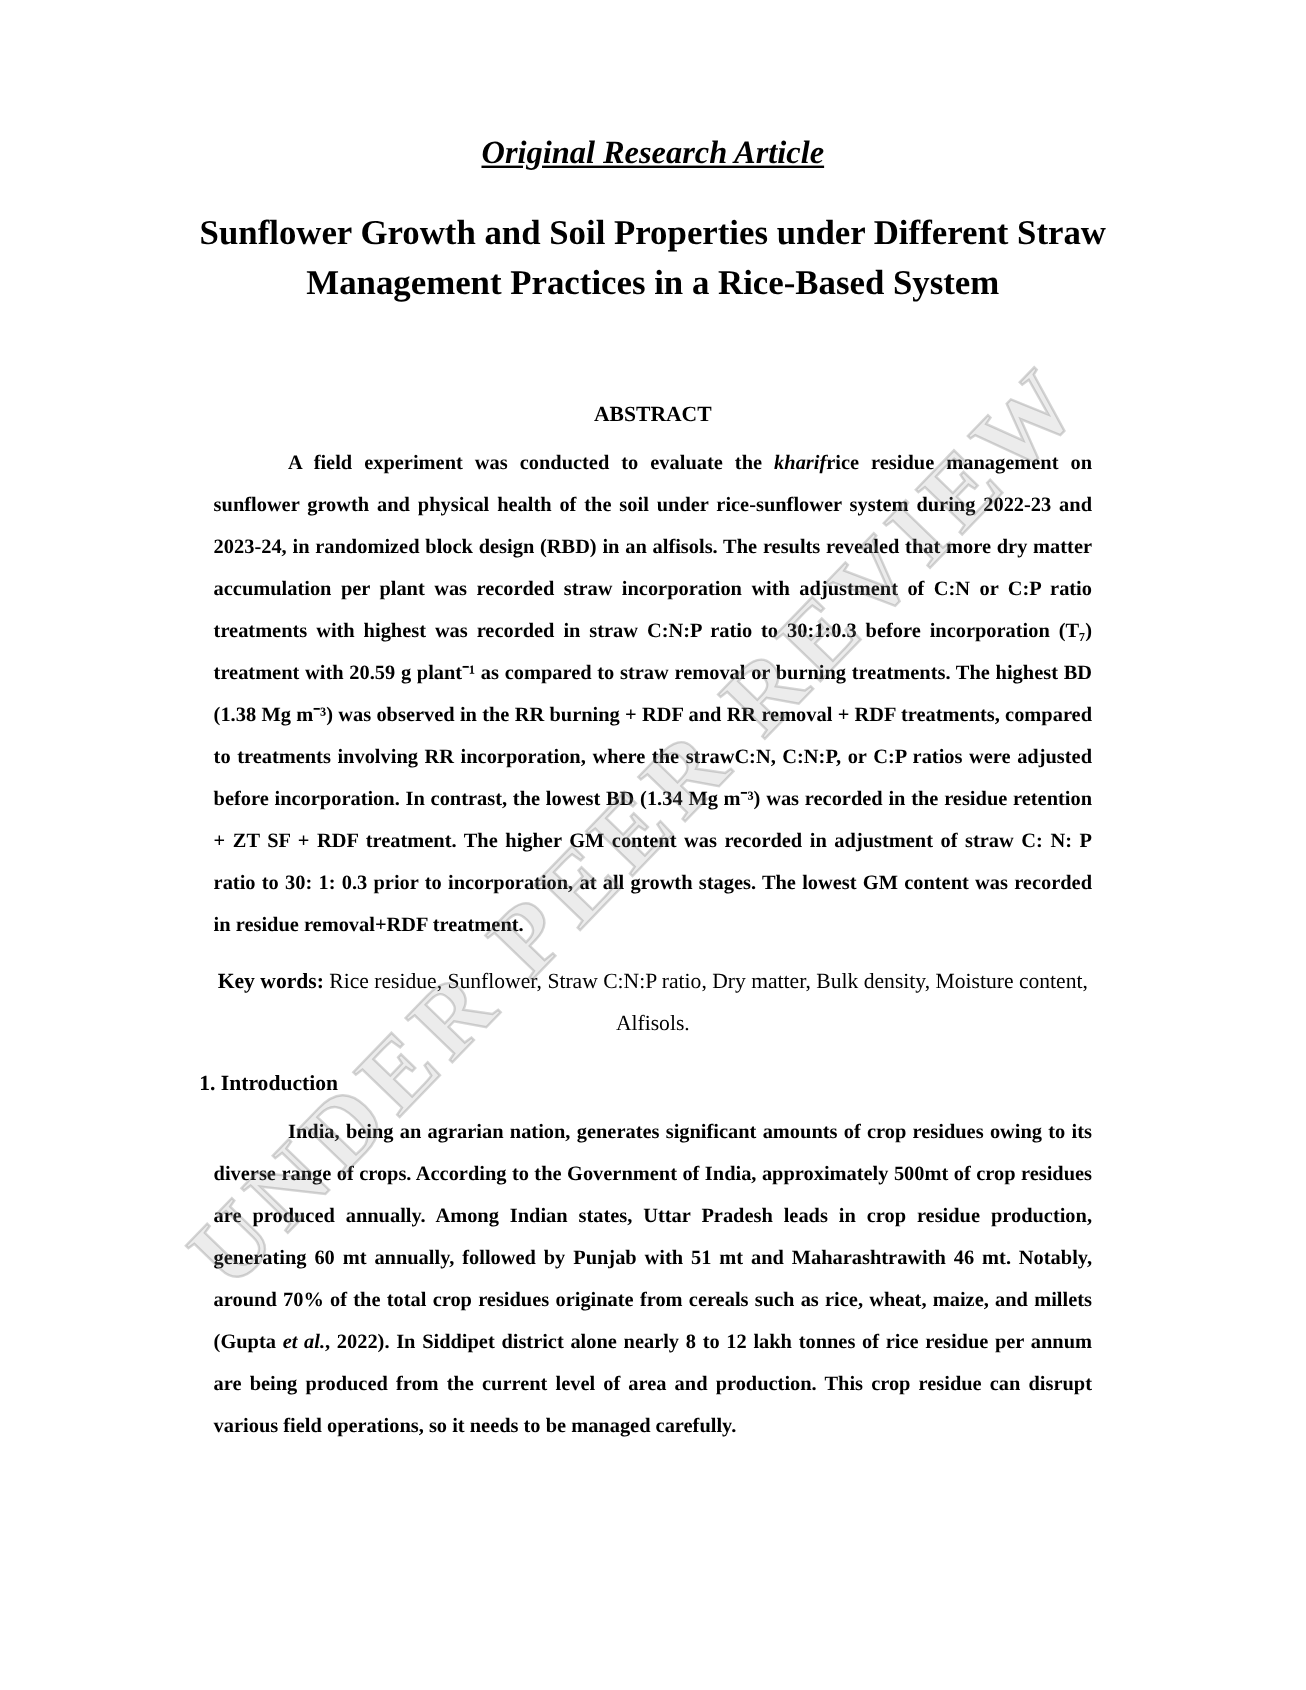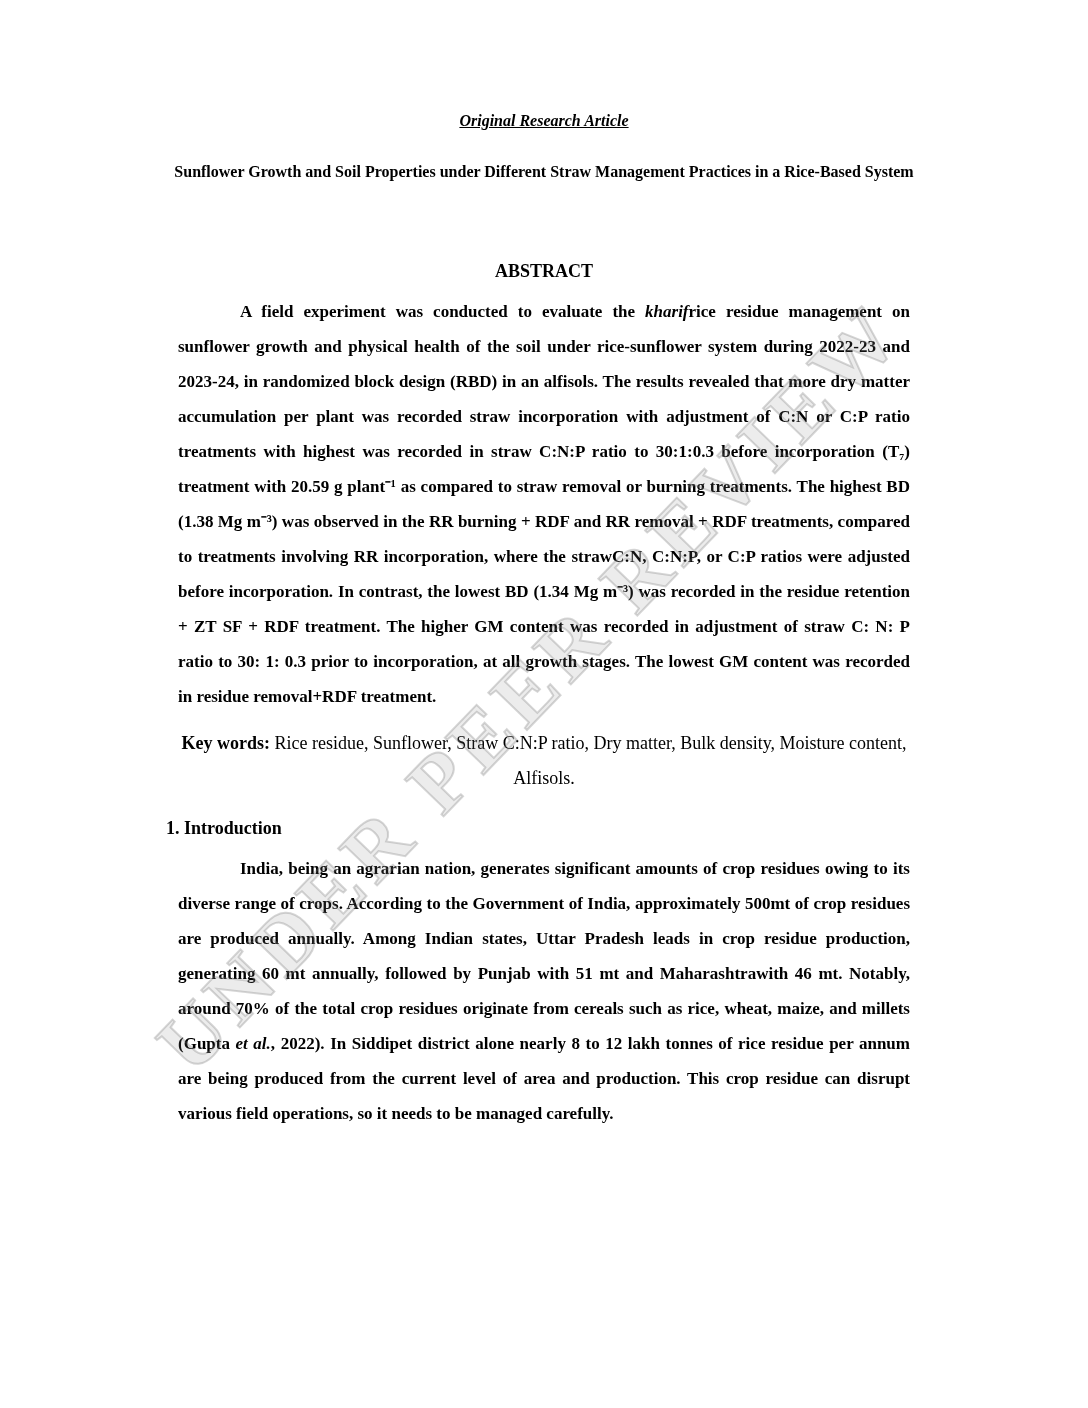--- a/index.html
+++ b/index.html
@@ -19,29 +19,29 @@
   .content {
     position: absolute;
     left: 166px;
     top: 112px;
     width: 756px;
     z-index: 1;
   }
   .article-type {
     margin: 0 0 30px 0;
     text-align: center;
-    font-size: 16px;
+    font-size: 27px;
     font-weight: bold;
     font-style: italic;
     text-decoration: underline;
   }
   .title {
     margin: 0 0 0 0;
     text-align: center;
-    font-size: 16px;
+    font-size: 29px;
     font-weight: bold;
     line-height: 1.45;
   }
   .abstract-heading {
     margin: 78px 0 6px 0;
     text-align: center;
     font-size: 18px;
     font-weight: bold;
   }
   .body-par {

